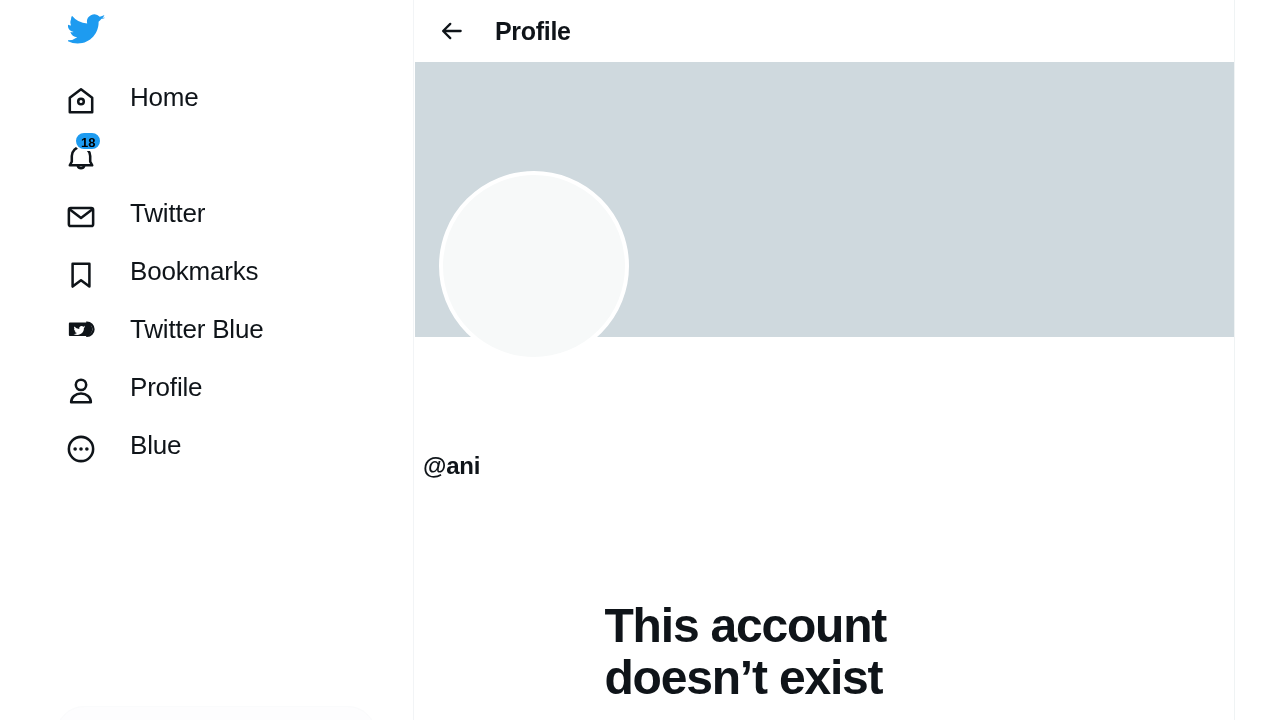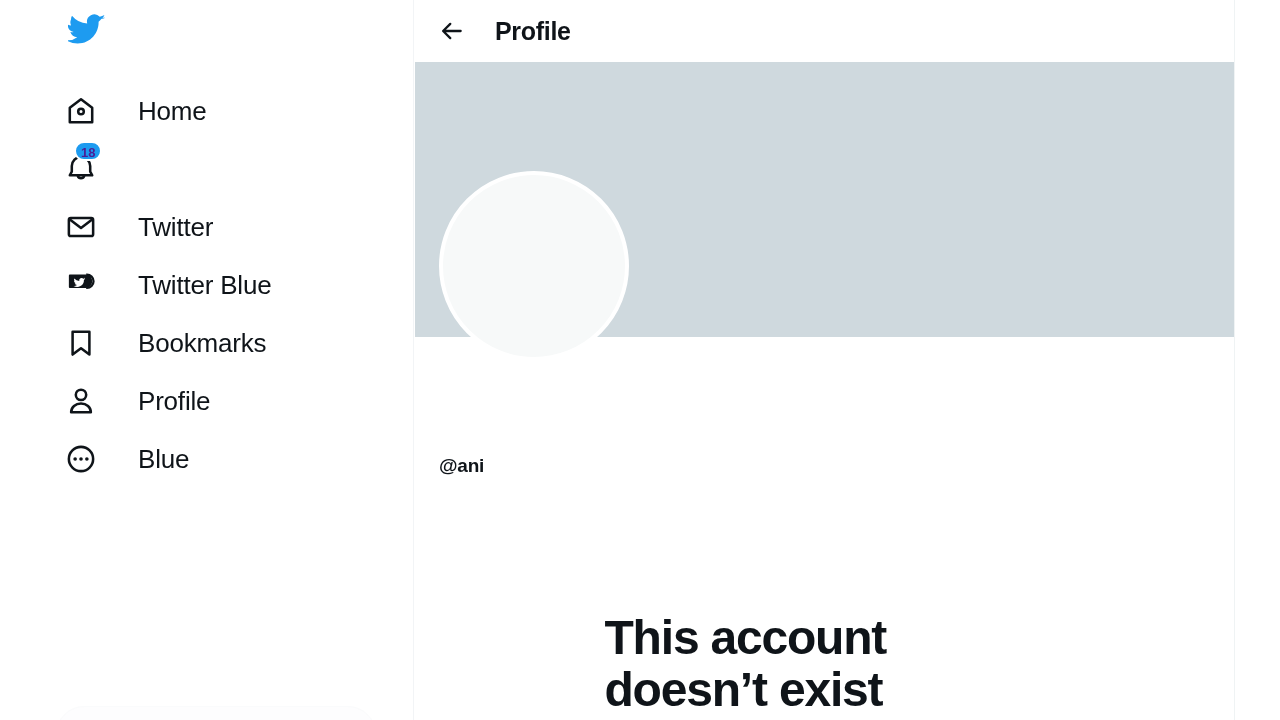--- a/index.html
+++ b/index.html
@@ -46,26 +46,24 @@
 
   .nav {
     position: absolute;
     left: 0;
     top: 82px;
     width: 414px;
   }
   .nav-item {
     position: relative;
     display: flex;
-    align-items: center;
     height: 58px;
     padding-left: 62px;
     box-sizing: border-box;
     cursor: pointer;
-    gap: 8px;
   }
   .nav-icon {
     position: relative;
     width: 38px;
     height: 38px;
     display: flex;
     align-items: center;
     justify-content: center;
     flex: none;
   }
@@ -81,21 +79,21 @@
   }
   .badge {
     position: absolute;
     top: -9px;
     left: 12px;
     min-width: 20px;
     height: 20px;
     padding: 0 5px;
     box-sizing: border-box;
     background: #1d9bf0;
-    color: #4c1d95;
+    color: #000000;
     border-radius: 10px;
     font-size: 13px;
     font-weight: 700;
     line-height: 20px;
     text-align: center;
     border: 2px solid #ffffff;
   }
   .tweet-button {
     position: absolute;
     left: 56px;
@@ -167,40 +165,39 @@
     width: 190px;
     height: 190px;
     border-radius: 50%;
     background: #f7f9f9;
     border: 4px solid #ffffff;
     box-sizing: border-box;
   }
 
   .handle {
     position: absolute;
-    left: 24px;
+    left: 8px;
     top: 451px;
-    font-size: 19px;
+    font-size: 24px;
     line-height: 30px;
     font-weight: 700;
     color: #0f1419;
     letter-spacing: -0.2px;
   }
 
   .empty-state {
     position: absolute;
     left: 0;
     top: 600px;
     width: 819px;
     display: flex;
     justify-content: center;
   }
   .empty-inner {
     width: 440px;
-    margin-top: 12px;
   }
   .empty-title {
     font-size: 48px;
     line-height: 52px;
     font-weight: 800;
     color: #0f1419;
     letter-spacing: -1.2px;
     margin: 0;
   }
 
@@ -255,36 +252,36 @@
             <rect x="2.9" y="5.2" width="18.2" height="13.6" rx="1.4" fill="none" stroke="#0f1419" stroke-width="1.9"></rect>
             <path fill="none" stroke="#0f1419" stroke-width="1.9" stroke-linejoin="round" d="m3.4 6.2 8.6 6.6 8.6-6.6"></path>
           </svg>
         </span>
         <span class="nav-label">Twitter</span>
       </div>
 
       <div class="nav-item">
         <span class="nav-icon">
           <svg width="32" height="32" viewBox="0 0 24 24" aria-hidden="true">
+            <path fill="none" stroke="#0f1419" stroke-width="1.9" stroke-linejoin="round" d="M5.7 3.5h12.6v17.2L12 15.9l-6.3 4.8V3.5z"></path>
+          </svg>
+        </span>
+        <span class="nav-label">Bookmarks</span>
+      </div>
+
+      <div class="nav-item">
+        <span class="nav-icon">
+          <svg width="32" height="32" viewBox="0 0 24 24" aria-hidden="true">
             <path fill="#0f1419" d="M3.6 4.2h12.1c2.7 0 4.7 2.2 4.7 5s-2 5-4.7 5H3.6a.7.7 0 0 1-.7-.7V4.9a.7.7 0 0 1 .7-.7z"></path>
             <path fill="#ffffff" d="M14.8 7.1c-.3.2-.7.3-1 .3a1.8 1.8 0 0 0-3.1 1.6 5.1 5.1 0 0 1-3.7-1.9c-.4.7-.2 1.6.5 2a1.8 1.8 0 0 1-.8-.2 1.8 1.8 0 0 0 1.4 1.8 1.8 1.8 0 0 1-.8 0 1.8 1.8 0 0 0 1.7 1.3 3.6 3.6 0 0 1-2.6.7 5.1 5.1 0 0 0 7.8-4.5c.4-.3.7-.7.9-1.1-.3.1-.7.3-1.1.3.4-.2.7-.6.8-1z"></path>
             <path fill="#0f1419" d="M15.6 4.2h2.3v10h-2.3z" opacity="0"></path>
             <path fill="none" stroke="#0f1419" stroke-width="1.7" stroke-linejoin="round" d="M15.9 4.2h.5a4.9 4.9 0 0 1 0 10h-.5"></path>
           </svg>
         </span>
         <span class="nav-label">Twitter Blue</span>
-      </div>
-
-      <div class="nav-item">
-        <span class="nav-icon">
-          <svg width="32" height="32" viewBox="0 0 24 24" aria-hidden="true">
-            <path fill="none" stroke="#0f1419" stroke-width="1.9" stroke-linejoin="round" d="M5.7 3.5h12.6v17.2L12 15.9l-6.3 4.8V3.5z"></path>
-          </svg>
-        </span>
-        <span class="nav-label">Bookmarks</span>
       </div>
 
       <div class="nav-item">
         <span class="nav-icon">
           <svg width="32" height="32" viewBox="0 0 24 24" aria-hidden="true">
             <circle cx="12" cy="7.4" r="3.9" fill="none" stroke="#0f1419" stroke-width="1.9"></circle>
             <path fill="none" stroke="#0f1419" stroke-width="1.9" stroke-linejoin="round" d="M4.6 20.5c0-4 3.3-6.6 7.4-6.6s7.4 2.6 7.4 6.6H4.6z"></path>
           </svg>
         </span>
         <span class="nav-label">Profile</span>

